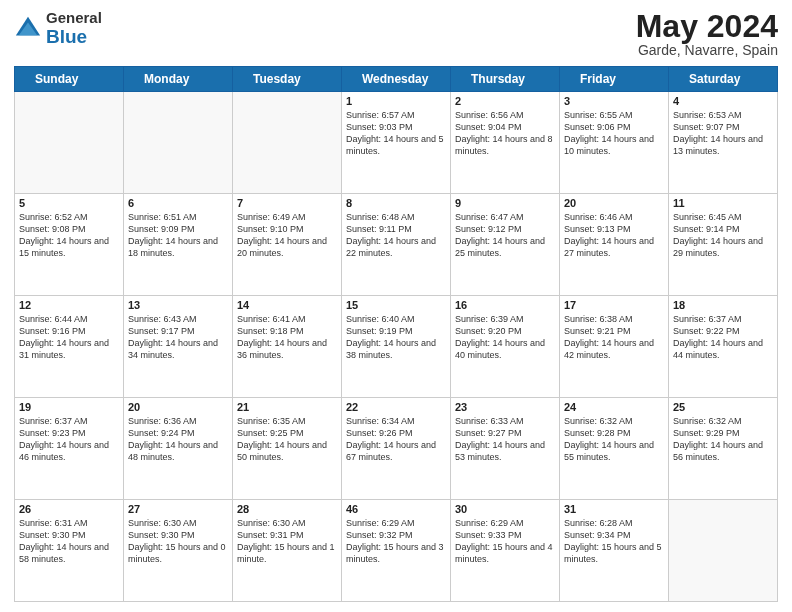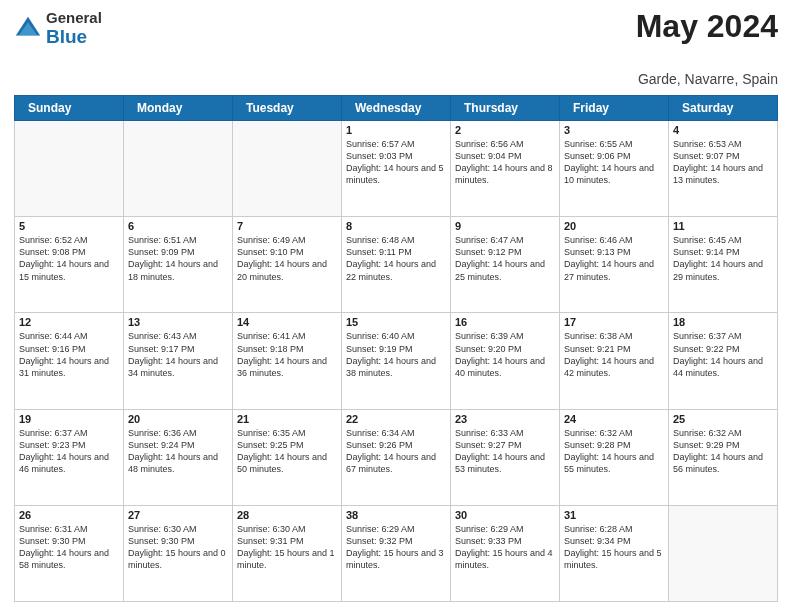--- a/index.html
+++ b/index.html
@@ -53,35 +53,34 @@
     .title-month {
       font-size: 32px;
       font-weight: bold;
       color: #222;
       line-height: 1;
       margin-left: 36px;
     }
     .title-location {
       font-size: 14px;
       color: #444;
-      margin-top: 29px;
     }
     .calendar {
       flex: 1;
       border: 1px solid #ccc;
       border-collapse: collapse;
       width: 100%;
       table-layout: fixed;
     }
     .calendar th {
       background: #1a6fad;
       color: #fff;
       font-size: 12px;
       font-weight: bold;
-      padding: 5px 13px;
+      padding: 5px 20px;
       border: 1px solid #1560a0;
       text-align: left;
     }
     .calendar td {
       border: 1px solid #ccc;
       vertical-align: top;
       padding: 3px 4px;
       font-size: 9.5px;
       color: #333;
       background: #fff;
@@ -311,21 +310,21 @@
           <span class="cell-text">Sunset: 9:30 PM</span><br>
           <span class="cell-text">Daylight: 15 hours and 0 minutes.</span>
         </td>
           <td>
           <span class="day-num">28</span>
           <span class="cell-text">Sunrise: 6:30 AM</span><br>
           <span class="cell-text">Sunset: 9:31 PM</span><br>
           <span class="cell-text">Daylight: 15 hours and 1 minute.</span>
         </td>
           <td>
-          <span class="day-num">38</span>
+          <span class="day-num">46</span>
           <span class="cell-text">Sunrise: 6:29 AM</span><br>
           <span class="cell-text">Sunset: 9:32 PM</span><br>
           <span class="cell-text">Daylight: 15 hours and 3 minutes.</span>
         </td>
           <td>
           <span class="day-num">30</span>
           <span class="cell-text">Sunrise: 6:29 AM</span><br>
           <span class="cell-text">Sunset: 9:33 PM</span><br>
           <span class="cell-text">Daylight: 15 hours and 4 minutes.</span>
         </td>

